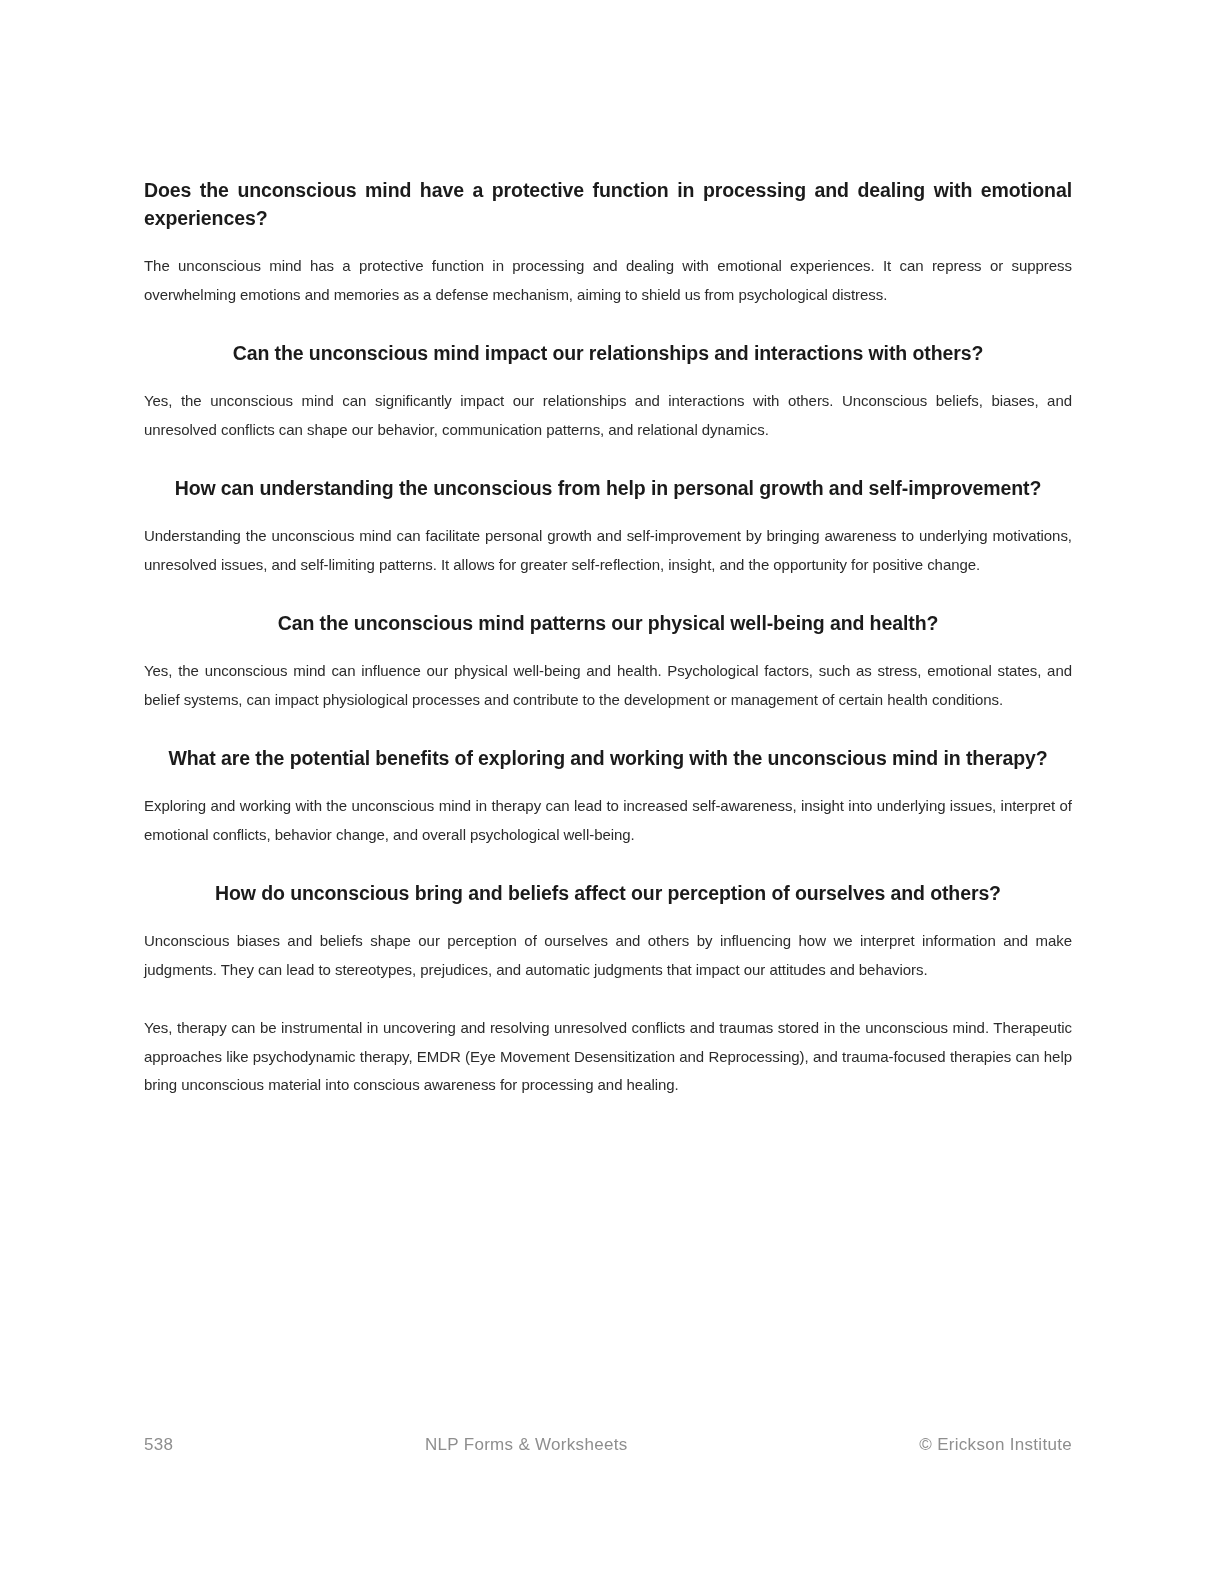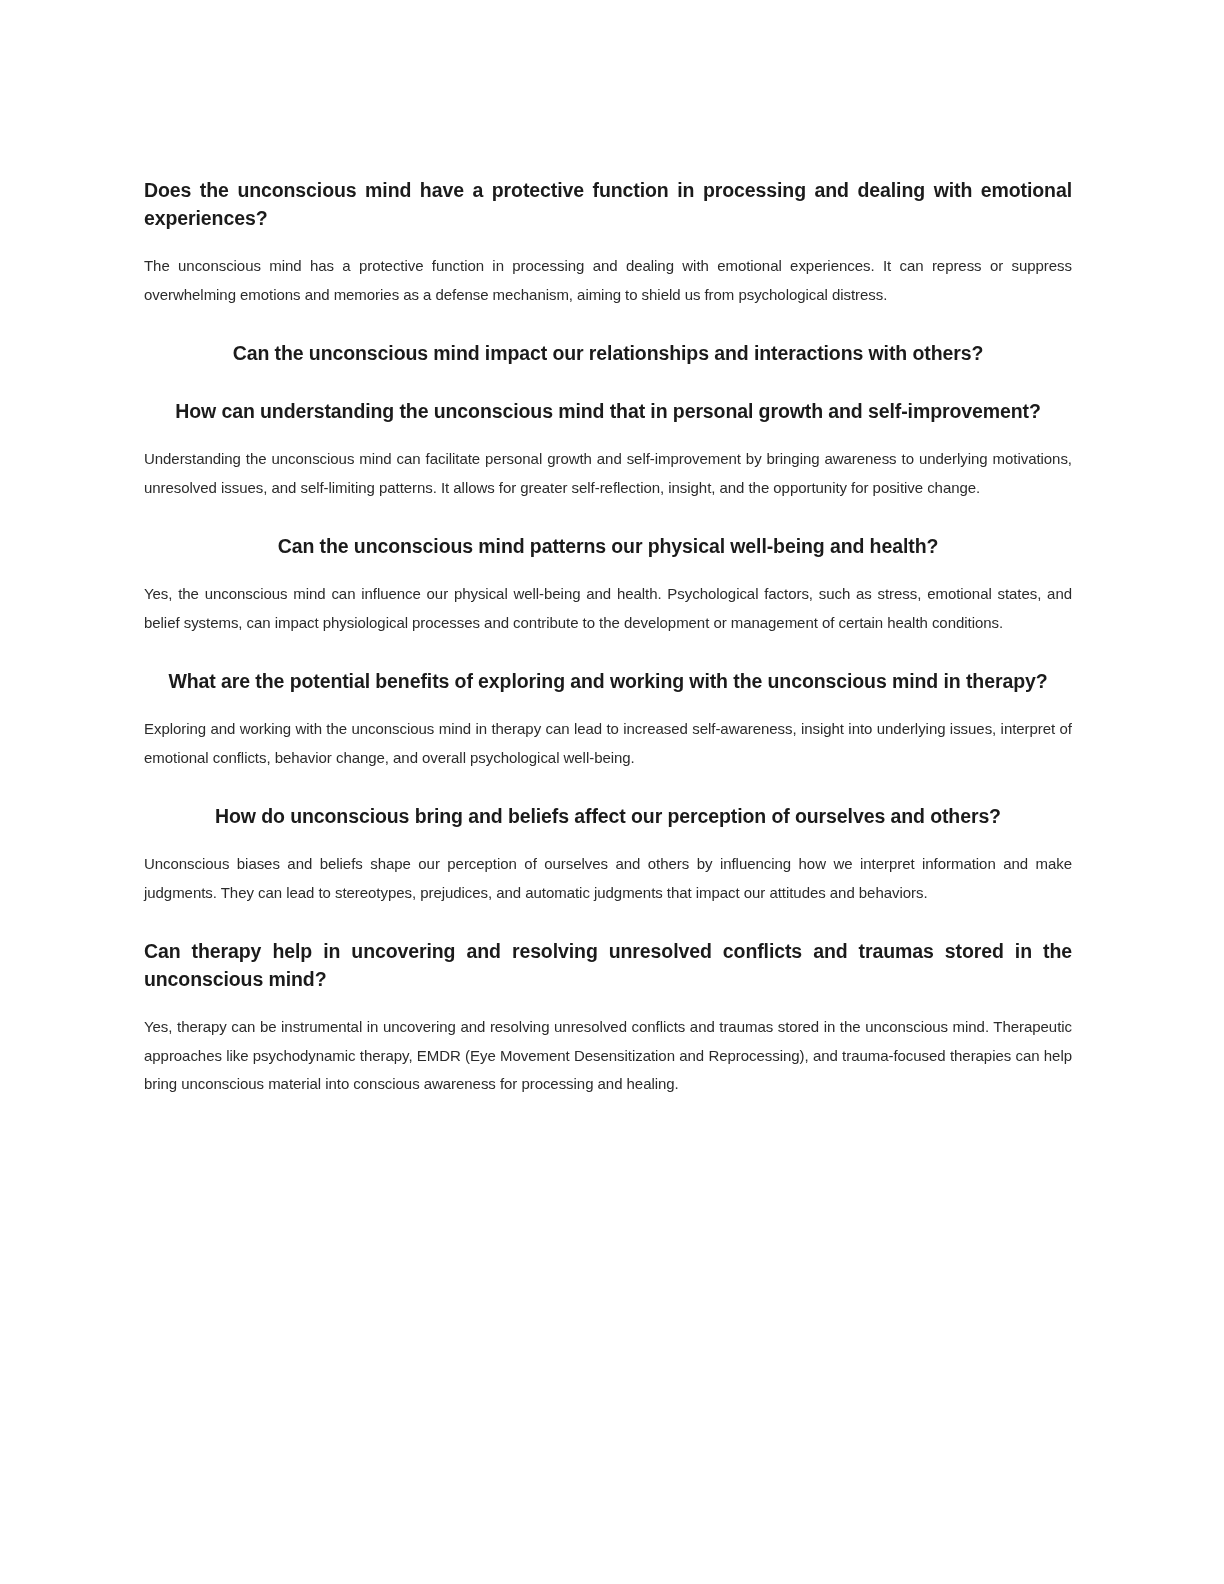--- a/index.html
+++ b/index.html
@@ -86,43 +86,48 @@
 
   <div class="content">
 
     <div class="qa-block">
       <p class="question">Does the unconscious mind have a protective function in processing and dealing with emotional experiences?</p>
       <p class="answer">The unconscious mind has a protective function in processing and dealing with emotional experiences. It can repress or suppress overwhelming emotions and memories as a defense mechanism, aiming to shield us from psychological distress.</p>
     </div>
 
     <div class="qa-block">
       <p class="question single-line">Can the unconscious mind impact our relationships and interactions with others?</p>
+      <p class="answer">Yes, the unconscious mind can significantly impact our relationships and interactions with others. Unconscious beliefs, biases, and unresolved conflicts can shape our behavior, communication patterns, and relational dynamics.</p>
     </div>
 
     <div class="qa-block">
-      <p class="question single-line">How can understanding the unconscious mind that in personal growth and self-improvement?</p>
+      <p class="question single-line">How can understanding the unconscious from help in personal growth and self-improvement?</p>
       <p class="answer">Understanding the unconscious mind can facilitate personal growth and self-improvement by bringing awareness to underlying motivations, unresolved issues, and self-limiting patterns. It allows for greater self-reflection, insight, and the opportunity for positive change.</p>
     </div>
 
     <div class="qa-block">
       <p class="question single-line">Can the unconscious mind patterns our physical well-being and health?</p>
       <p class="answer">Yes, the unconscious mind can influence our physical well-being and health. Psychological factors, such as stress, emotional states, and belief systems, can impact physiological processes and contribute to the development or management of certain health conditions.</p>
     </div>
 
     <div class="qa-block">
       <p class="question single-line">What are the potential benefits of exploring and working with the unconscious mind in therapy?</p>
       <p class="answer">Exploring and working with the unconscious mind in therapy can lead to increased self-awareness, insight into underlying issues, interpret of emotional conflicts, behavior change, and overall psychological well-being.</p>
     </div>
 
     <div class="qa-block">
       <p class="question single-line">How do unconscious bring and beliefs affect our perception of ourselves and others?</p>
       <p class="answer">Unconscious biases and beliefs shape our perception of ourselves and others by influencing how we interpret information and make judgments. They can lead to stereotypes, prejudices, and automatic judgments that impact our attitudes and behaviors.</p>
     </div>
 
     <div class="qa-block">
-      <p class="question">Can therapy help in uncovering and resolving unresolved conflicts and traumas stored in the unconscious mind?</p>
       <p class="answer">Yes, therapy can be instrumental in uncovering and resolving unresolved conflicts and traumas stored in the unconscious mind. Therapeutic approaches like psychodynamic therapy, EMDR (Eye Movement Desensitization and Reprocessing), and trauma-focused therapies can help bring unconscious material into conscious awareness for processing and healing.</p>
     </div>
 
   </div>
 
+  <div class="footer">
+    <span class="footer-page-number">538</span>
+    <span class="footer-title">NLP Forms &amp; Worksheets</span>
+    <span class="footer-copyright">© Erickson Institute</span>
+  </div>
 
 </div>
 
 </body></html>

